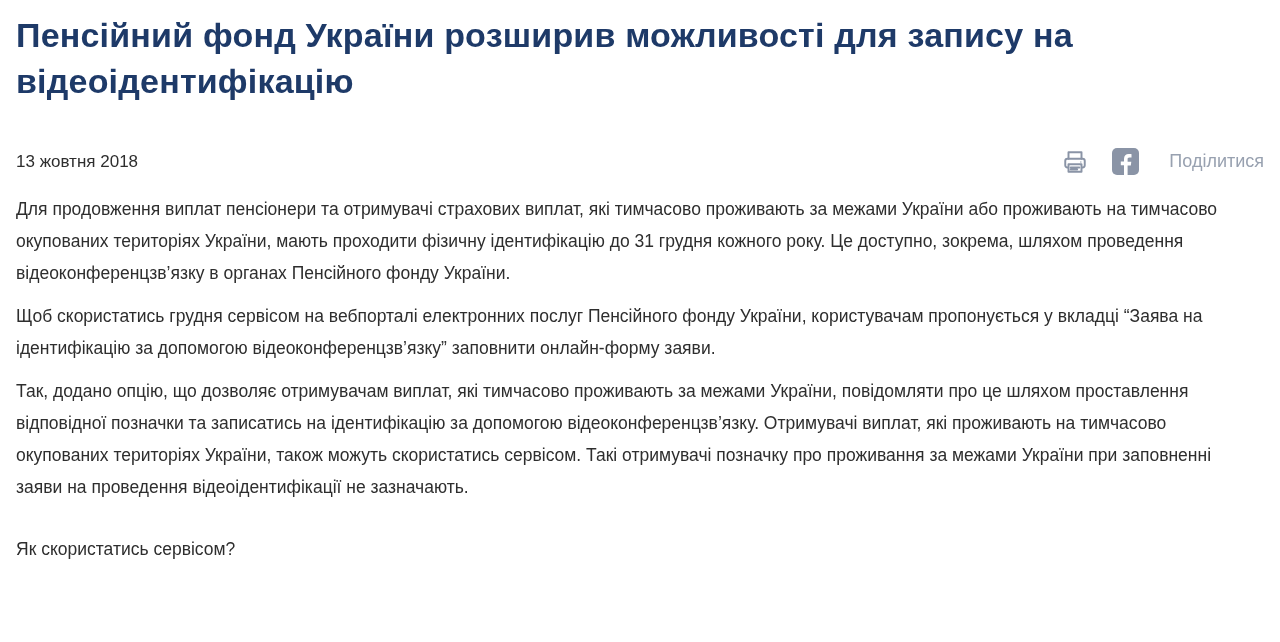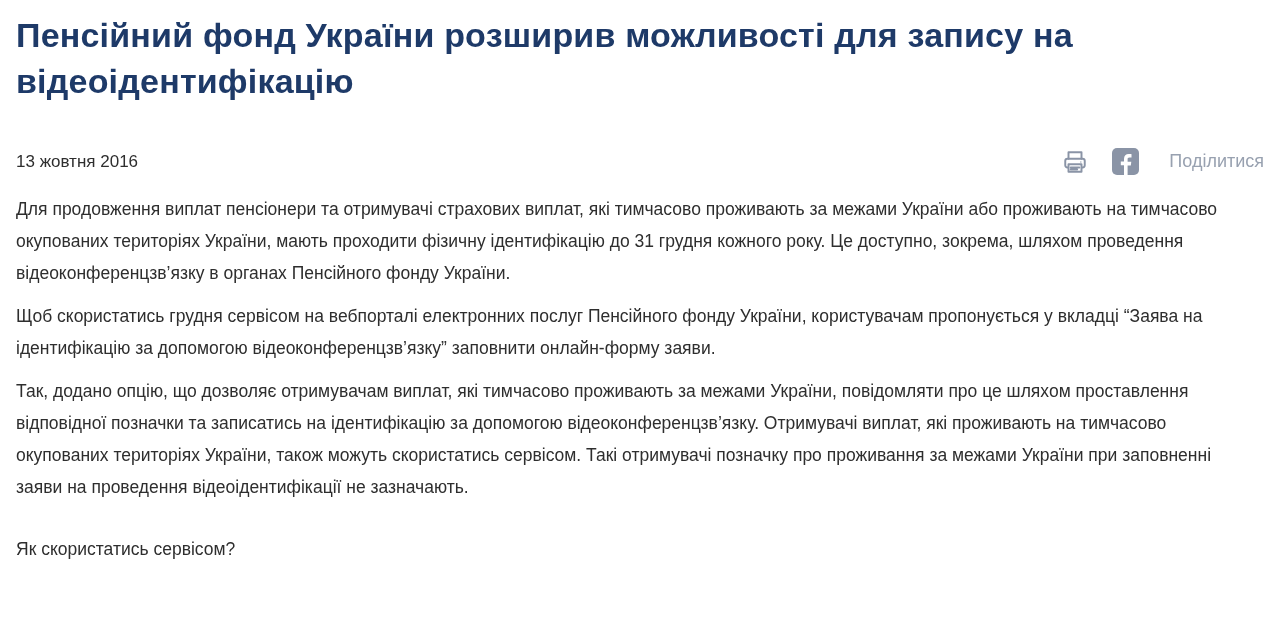--- a/index.html
+++ b/index.html
@@ -73,21 +73,21 @@
   }
 </style>
 </head>
 <body>
 
 <div class="page">
 
   <h1 class="page-title">Пенсійний фонд України розширив можливості для запису на відеоідентифікацію</h1>
 
   <div class="meta-row">
-    <span class="publish-date">13 жовтня 2016</span>
+    <span class="publish-date">13 жовтня 2018</span>
 
     <div class="share-tools">
       <button class="icon-btn" title="">
         <span style="display:inline-flex;">
           <svg width="26" height="26" viewBox="0 0 24 24" fill="none" stroke="#8a94a6" stroke-width="1.8" stroke-linecap="round" stroke-linejoin="round">
             <path d="M6 9V3h12v6"></path>
             <rect x="3" y="9" width="18" height="8" rx="2"></rect>
             <rect x="6" y="14" width="12" height="7" fill="#ffffff"></rect>
             <circle cx="17.4" cy="12" r="0.6" fill="#8a94a6" stroke="none"></circle>
             <path d="M8 17h8M8 19h6"></path>

